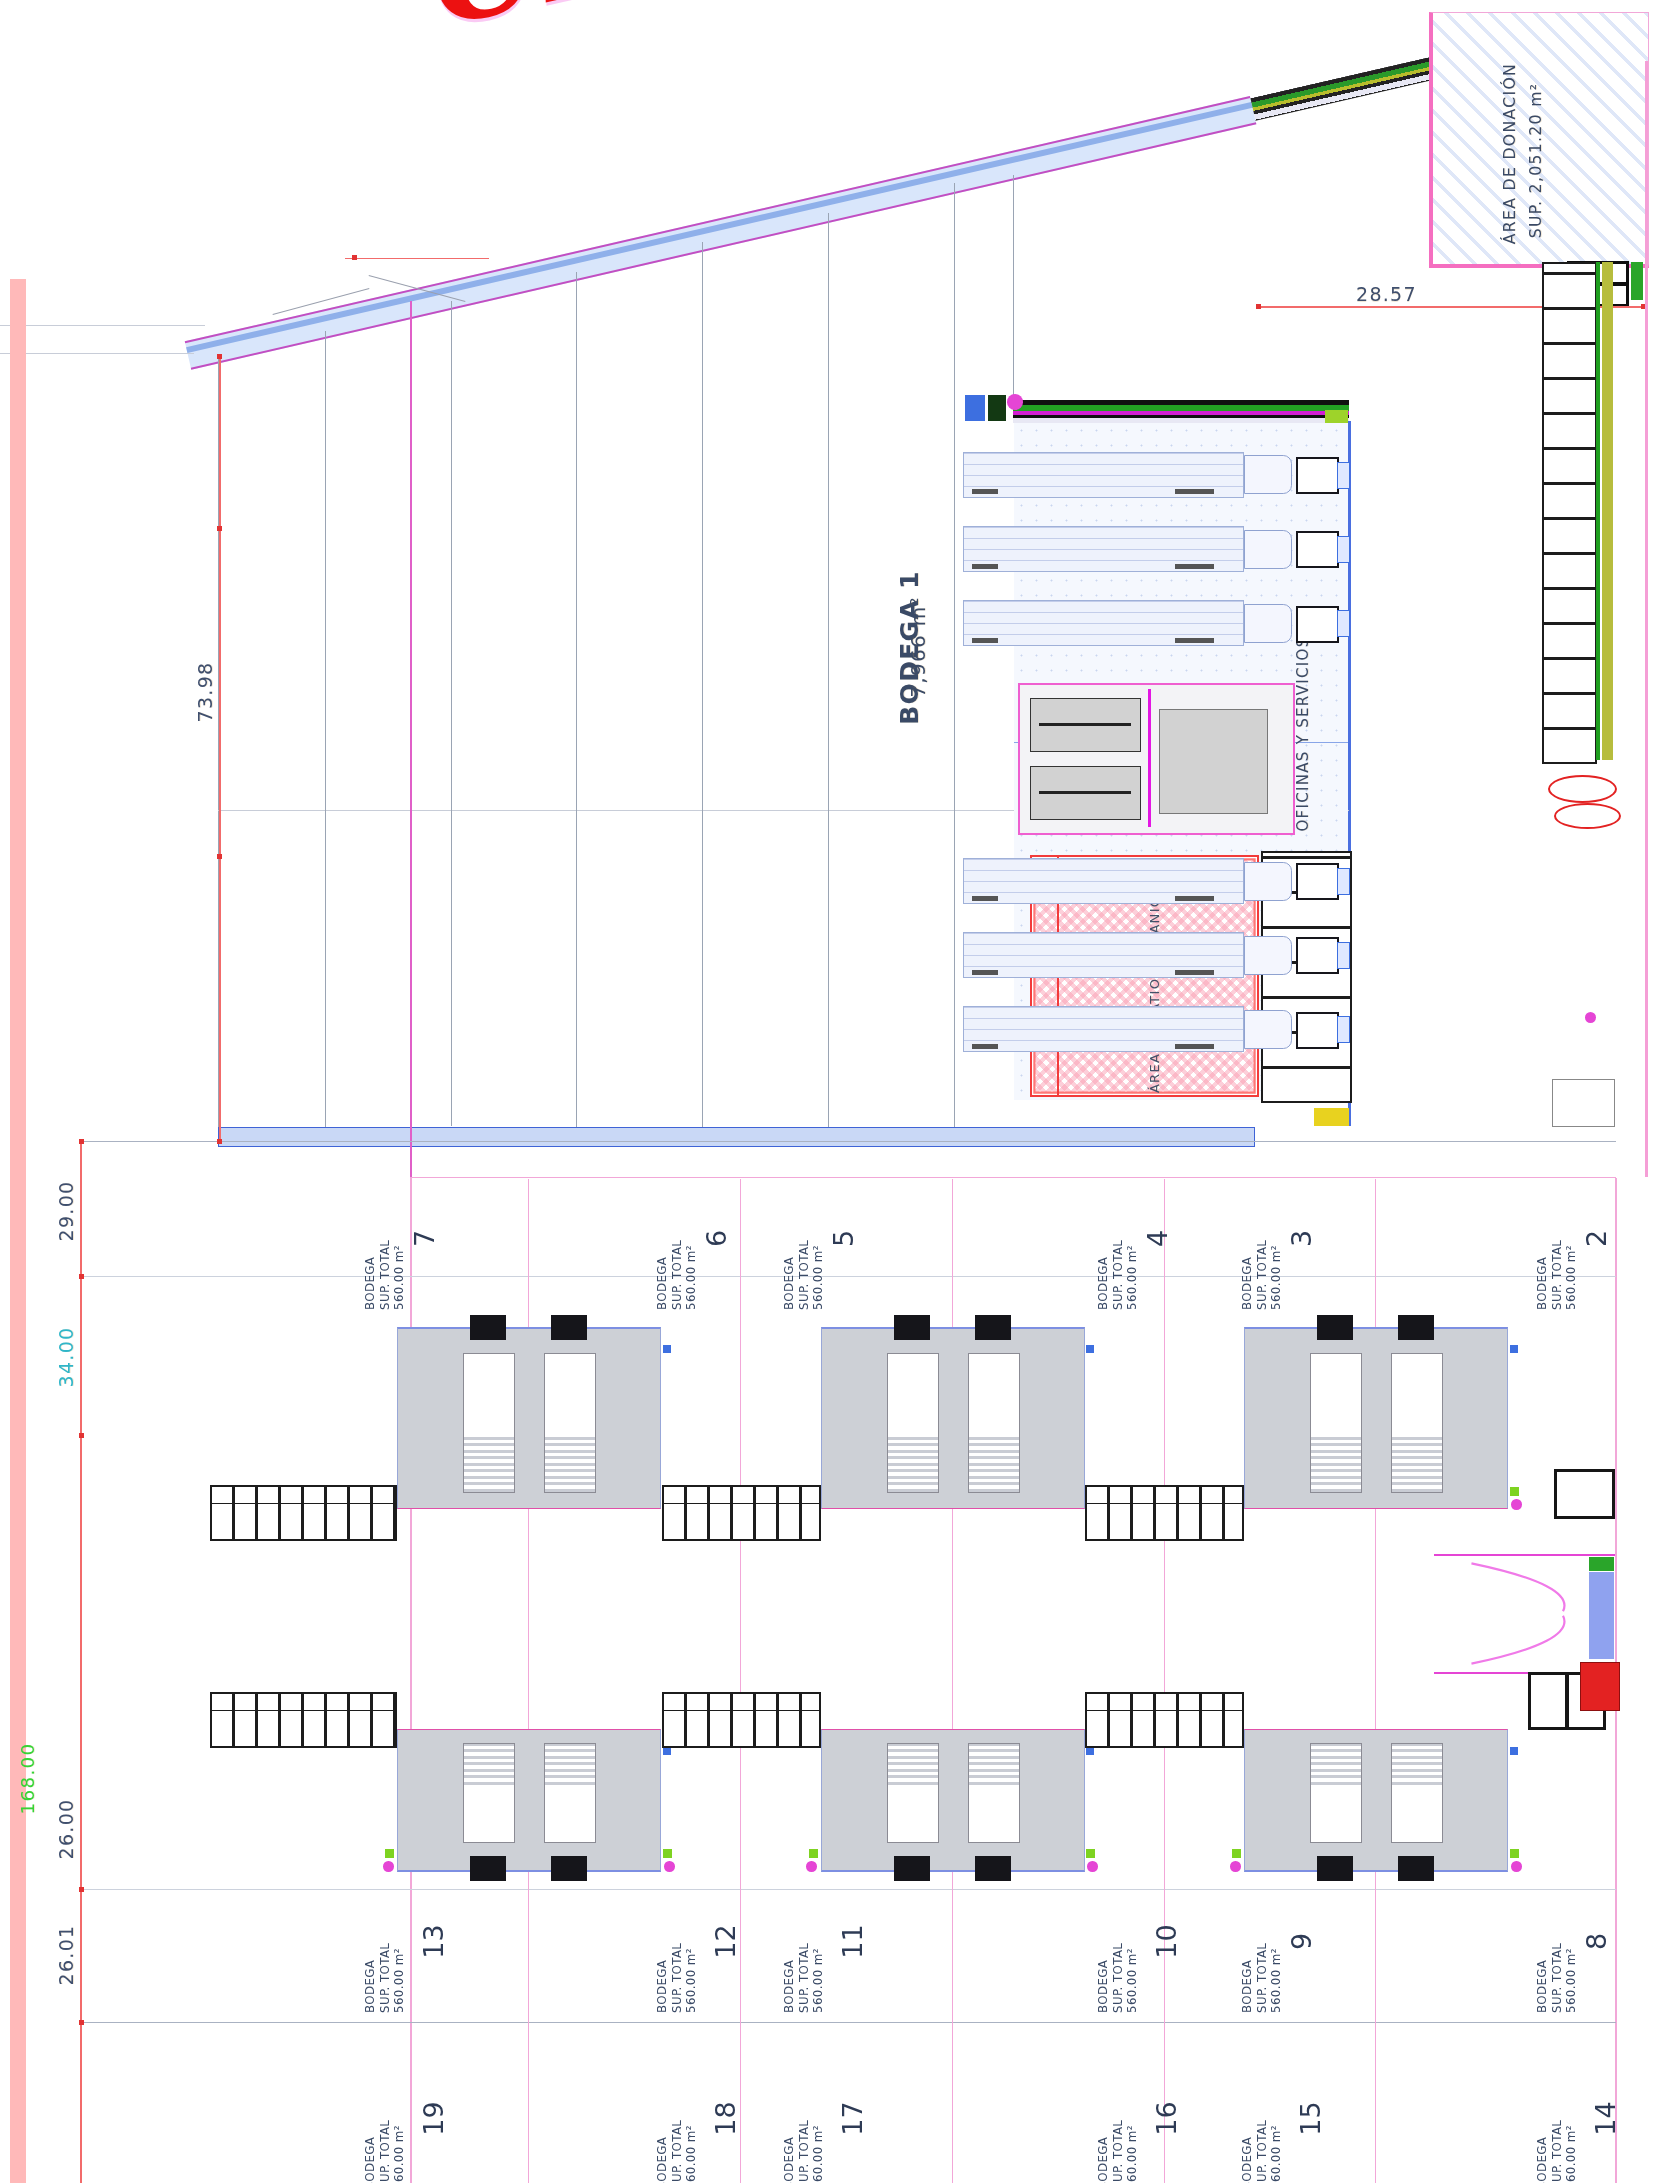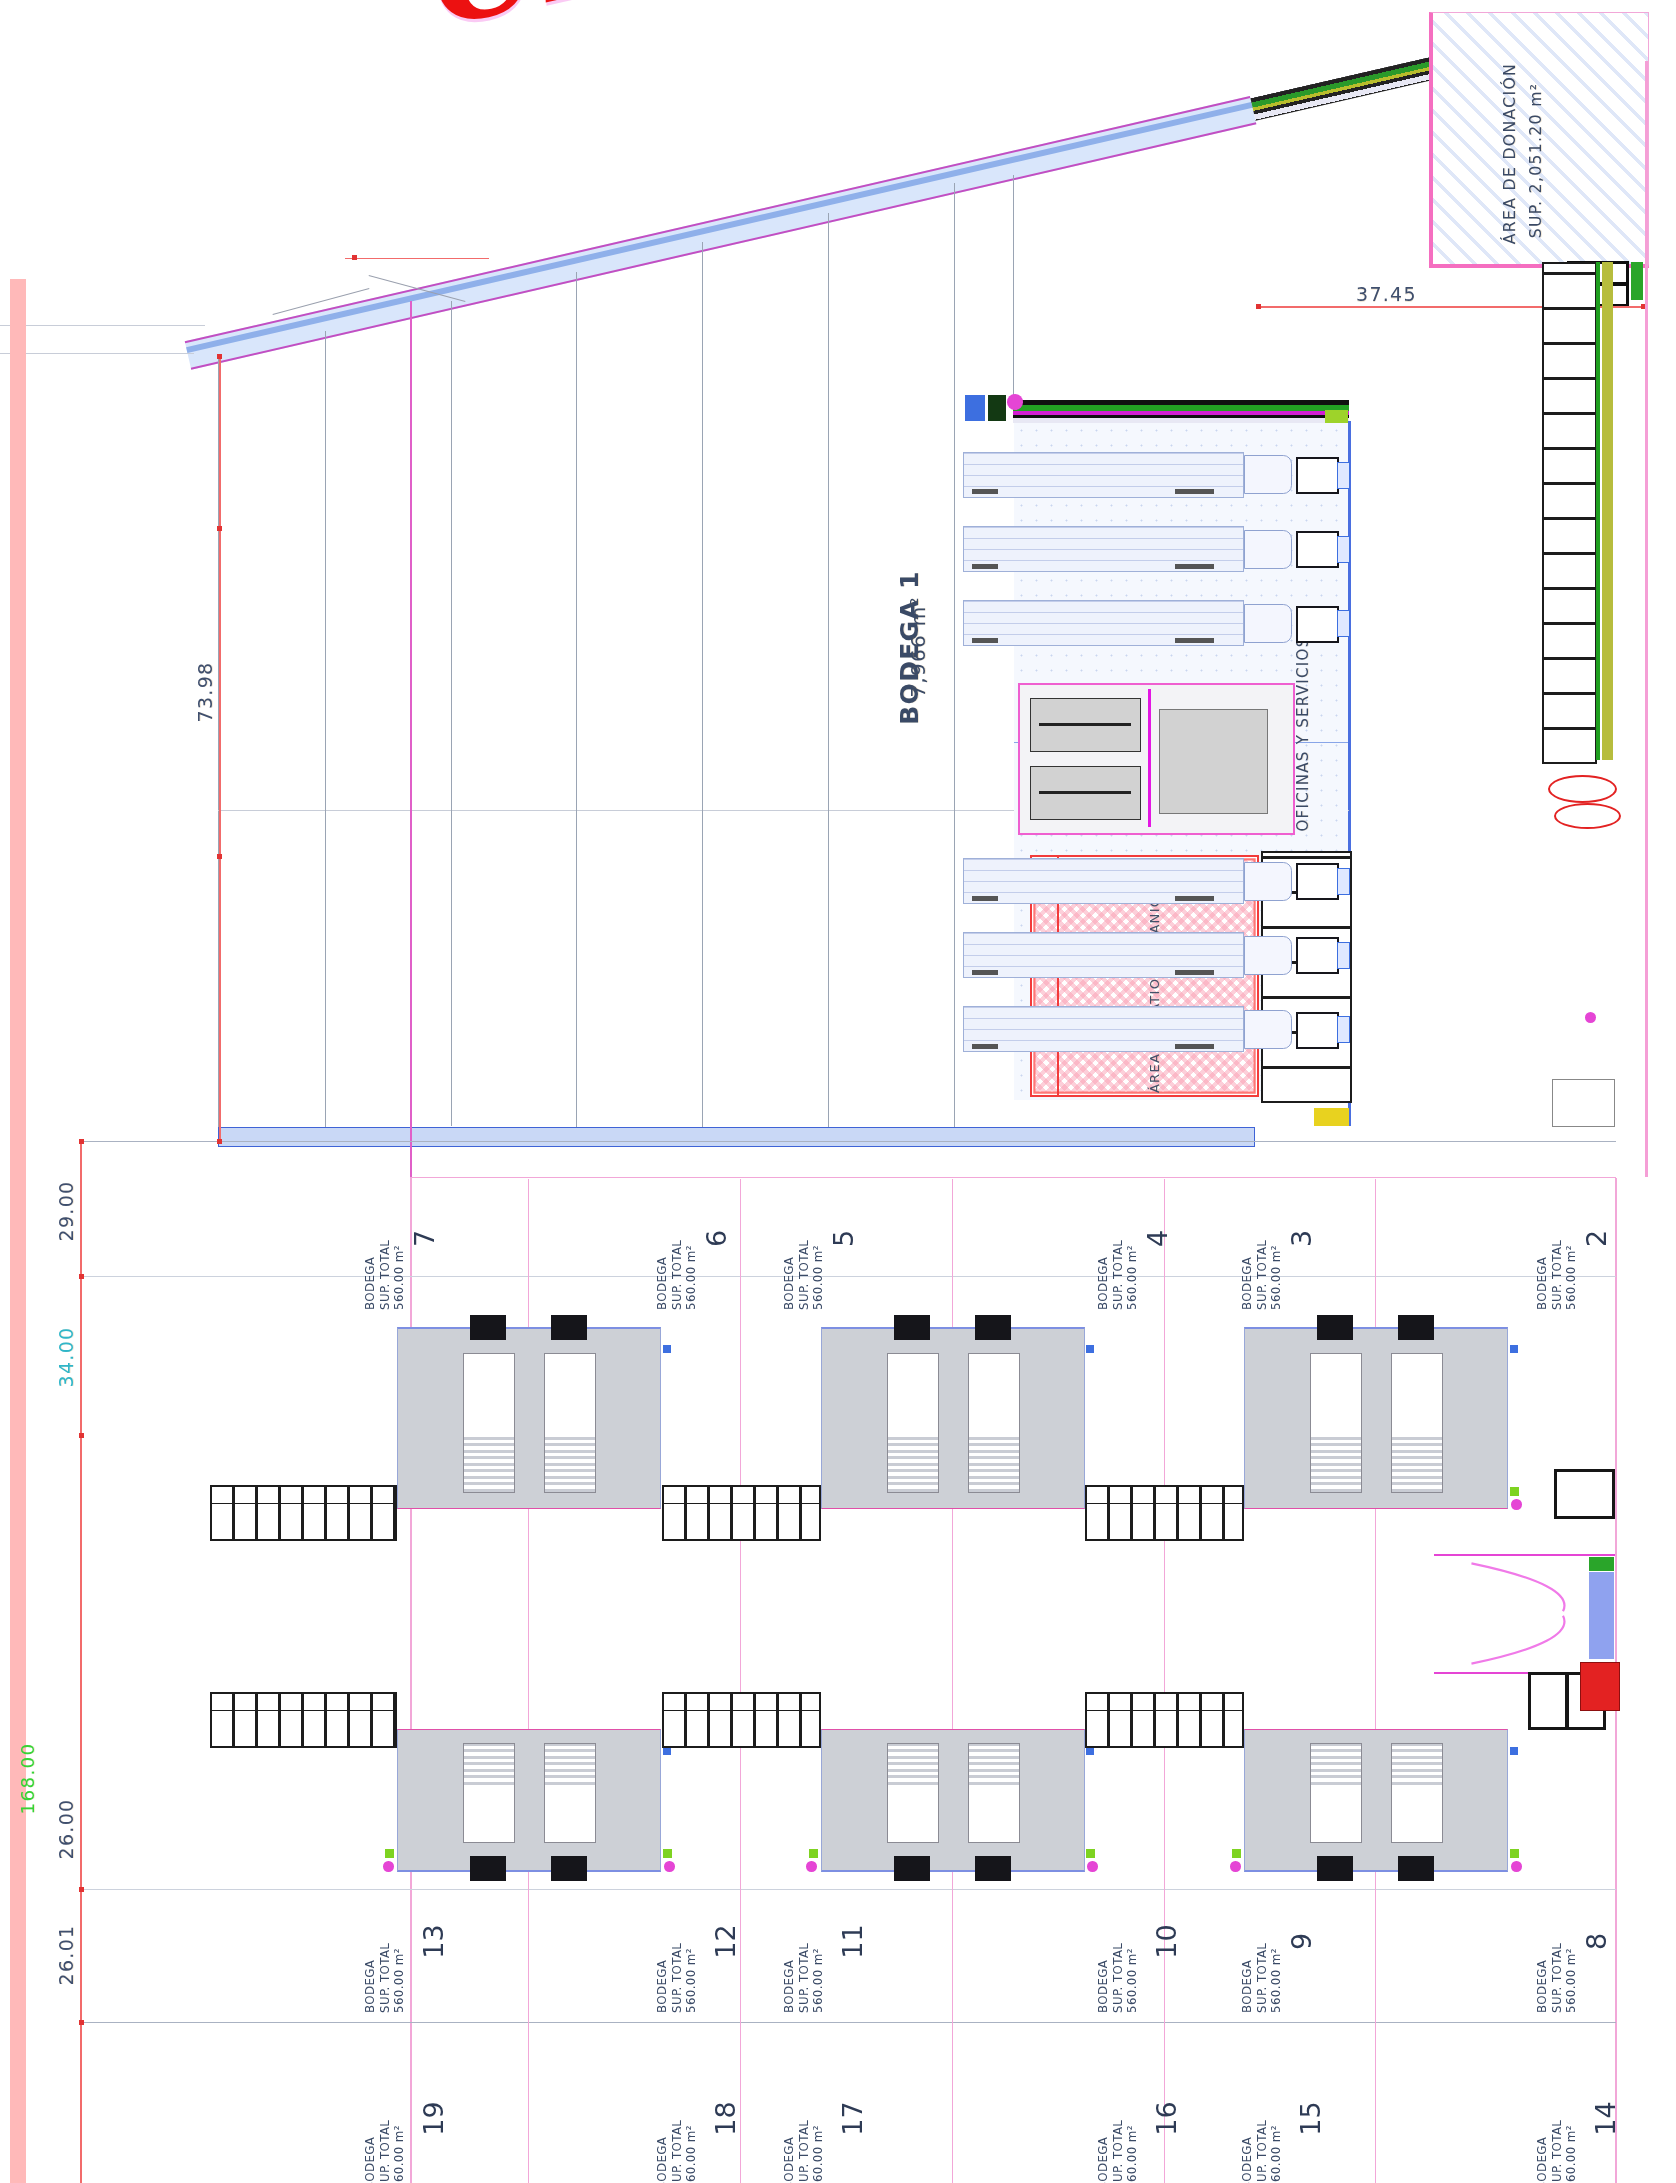--- a/index.html
+++ b/index.html
@@ -104,21 +104,21 @@
 
   <div class="abs hatchblk" style="left:1429px;top:12.2px;width:215px;height:251px;"></div>
   <div class="abs rot dim" style="left:1419px;top:144px;font-size:15.7px;color:#3a4a66;">ÁREA DE DONACIÓN</div>
   <div class="abs rot dim" style="left:1458px;top:151px;font-size:15.7px;color:#3a4a66;">SUP. 2,051.20 m²</div>
   <div class="abs fourpane" style="left:1567px;top:261px;width:56px;height:40px;"></div>
   <div class="abs" style="left:1631px;top:262px;width:12.2px;height:38px;background:#2aa52a;"></div>
 
   <div class="abs redline" style="left:1258px;top:306px;width:388px;height:1.7px;"></div>
   <div class="abs redtick" style="left:1256px;top:304px;"></div>
   <div class="abs redtick" style="left:1641px;top:304px;"></div>
-  <div class="abs dim" style="left:1356px;top:283px;">37.45</div>
+  <div class="abs dim" style="left:1356px;top:283px;">28.57</div>
 
   <div class="abs gridv" style="left:218px;top:356px;height:771px;"></div>
   <div class="abs gridv" style="left:1013px;top:175px;height:227px;"></div>
   <div class="abs wallstrip" style="left:1013px;top:400px;width:336px;height:23px;"></div>
   <div class="abs dotb" style="left:965px;top:395px;width:20px;height:26px;"></div>
   <div class="abs" style="left:988px;top:395px;width:17.5px;height:26px;background:#133913;"></div>
   <div class="abs dotm" style="left:1007px;top:394px;width:15.7px;height:15.7px;"></div>
   <div class="abs bluewall" style="left:1348px;top:421px;width:2.6px;height:705px;"></div>
   <div class="abs" style="left:1325px;top:410px;width:23px;height:24px;background:#9ed32a;"></div>
   <div class="abs" style="left:1314px;top:1108px;width:35px;height:18.3px;background:#e8d21f;"></div>

